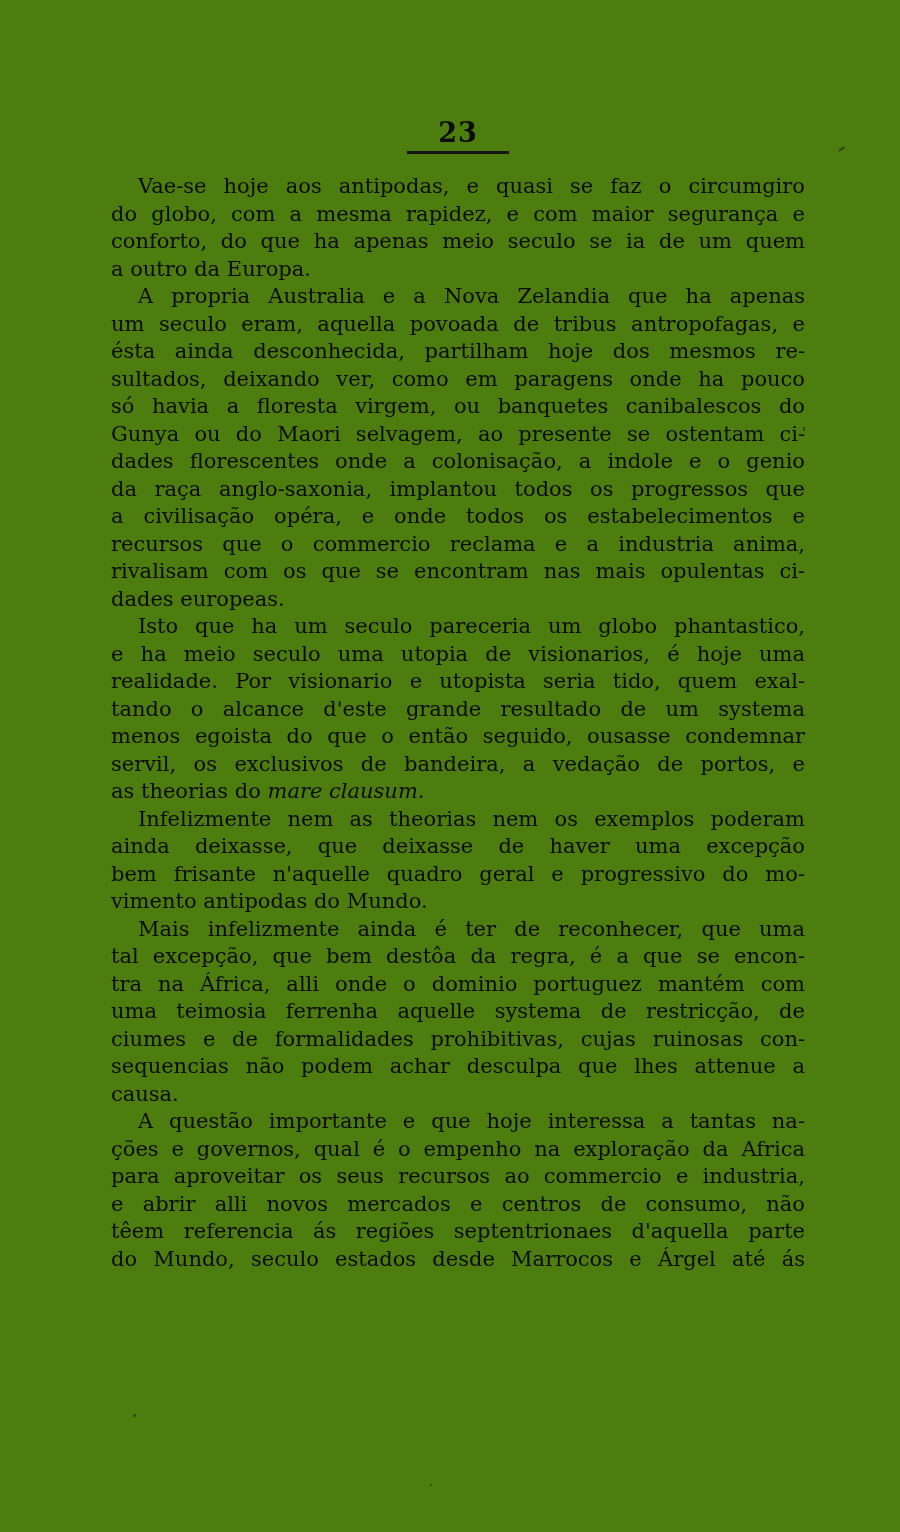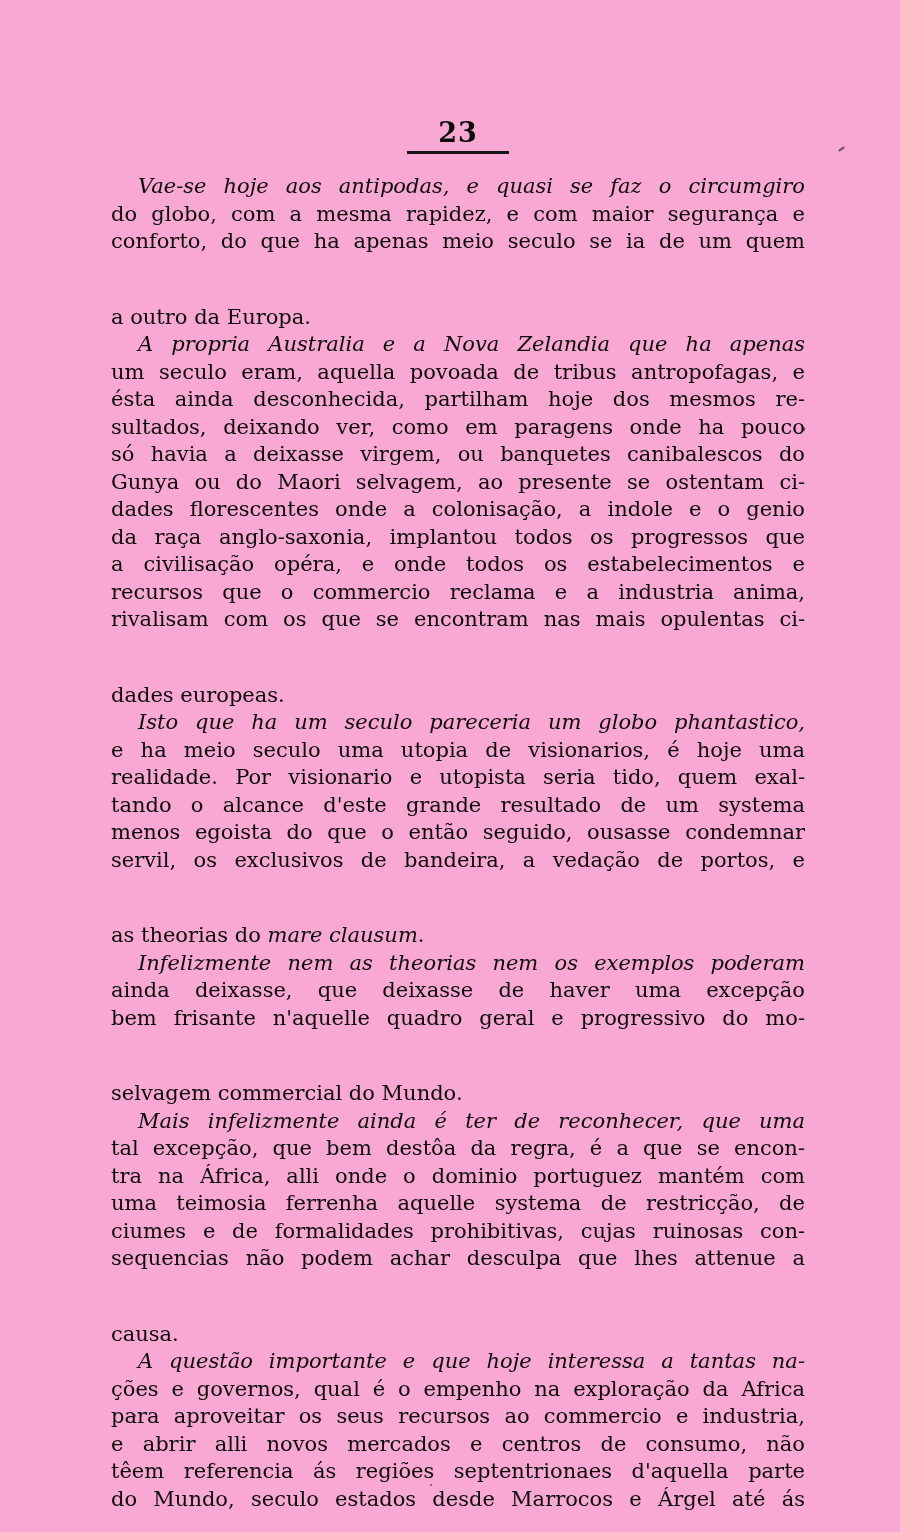--- a/index.html
+++ b/index.html
@@ -6,21 +6,21 @@
     margin: 0;
     padding: 0;
     background: #e8e8e8;
     font-family: "DejaVu Serif", "Liberation Serif", serif;
   }
   .sheet {
     position: relative;
     width: 900px;
     height: 1532px;
     margin: 0 auto;
-    background: #f9a8d4;
+    background: #4d7c0f;
     color: #0c0c0c;
     overflow: hidden;
   }
   .page-header {
     position: absolute;
     top: 118px;
     left: 111px;
     width: 694px;
     text-align: center;
   }
@@ -50,25 +50,23 @@
     padding: 0;
   }
   .ln {
     display: block;
     text-align: justify;
     text-align-last: justify;
   }
   .ln.end {
     text-align: right;
     text-align-last: left;
-    margin-top: 48px;
   }
   .ln.first {
     text-indent: 27px;
-    font-style: italic;
   }
   em { }
   .speck {
     position: absolute;
     background: #2a2a2a;
     border-radius: 50%;
     opacity: 0.7;
   }
   .speck.s1 { left: 838px; top: 148px; width: 7px; height: 2px; border-radius: 1px; transform: rotate(-35deg); }
   .speck.s2 { left: 133px; top: 1414px; width: 3px; height: 3px; }
@@ -92,21 +90,21 @@
       <span class="ln">do globo, com a mesma rapidez, e com maior segurança e</span>
       <span class="ln">conforto, do que ha apenas meio seculo se ia de um quem</span>
       <span class="ln end">a outro da Europa.</span>
     </p>
 
     <p class="para">
       <span class="ln first">A propria Australia e a Nova Zelandia que ha apenas</span>
       <span class="ln">um seculo eram, aquella povoada de tribus antropofagas, e</span>
       <span class="ln">ésta ainda desconhecida, partilham hoje dos mesmos re-</span>
       <span class="ln">sultados, deixando ver, como em paragens onde ha pouco</span>
-      <span class="ln">só havia a deixasse virgem, ou banquetes canibalescos do</span>
+      <span class="ln">só havia a floresta virgem, ou banquetes canibalescos do</span>
       <span class="ln">Gunya ou do Maori selvagem, ao presente se ostentam ci-</span>
       <span class="ln">dades florescentes onde a colonisação, a indole e o genio</span>
       <span class="ln">da raça anglo-saxonia, implantou todos os progressos que</span>
       <span class="ln">a civilisação opéra, e onde todos os estabelecimentos e</span>
       <span class="ln">recursos que o commercio reclama e a industria anima,</span>
       <span class="ln">rivalisam com os que se encontram nas mais opulentas ci-</span>
       <span class="ln end">dades europeas.</span>
     </p>
 
     <p class="para">
@@ -116,21 +114,21 @@
       <span class="ln">tando o alcance d'este grande resultado de um systema</span>
       <span class="ln">menos egoista do que o então seguido, ousasse condemnar</span>
       <span class="ln">servil, os exclusivos de bandeira, a vedação de portos, e</span>
       <span class="ln end"><span>as theorias do </span><em>mare clausum</em><span>.</span></span>
     </p>
 
     <p class="para">
       <span class="ln first">Infelizmente nem as theorias nem os exemplos poderam</span>
       <span class="ln">ainda deixasse, que deixasse de haver uma excepção</span>
       <span class="ln">bem frisante n'aquelle quadro geral e progressivo do mo-</span>
-      <span class="ln end">selvagem commercial do Mundo.</span>
+      <span class="ln end">vimento antipodas do Mundo.</span>
     </p>
 
     <p class="para">
       <span class="ln first">Mais infelizmente ainda é ter de reconhecer, que uma</span>
       <span class="ln">tal excepção, que bem destôa da regra, é a que se encon-</span>
       <span class="ln">tra na África, alli onde o dominio portuguez mantém com</span>
       <span class="ln">uma teimosia ferrenha aquelle systema de restricção, de</span>
       <span class="ln">ciumes e de formalidades prohibitivas, cujas ruinosas con-</span>
       <span class="ln">sequencias não podem achar desculpa que lhes attenue a</span>
       <span class="ln end">causa.</span>

